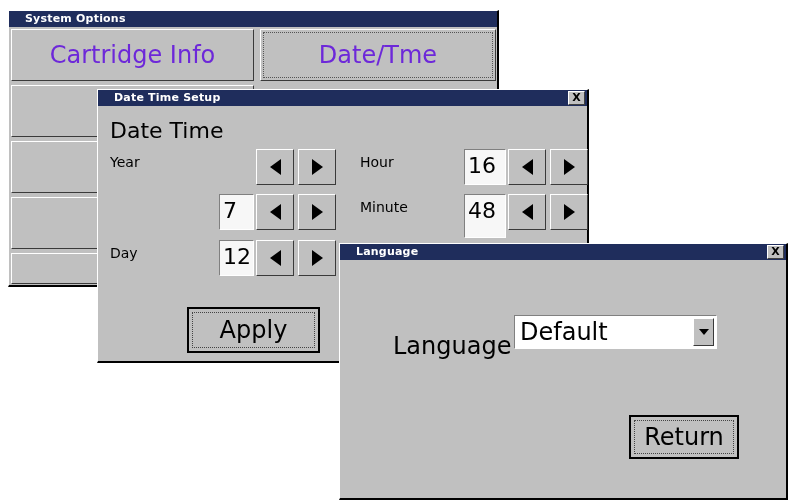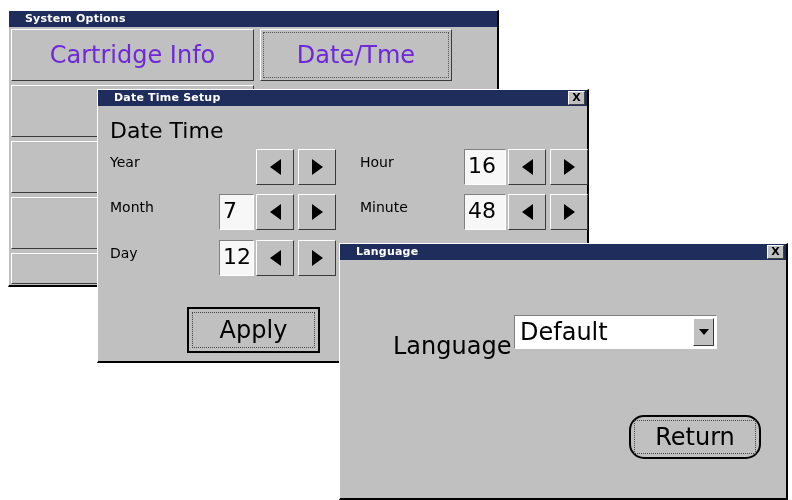--- a/index.html
+++ b/index.html
@@ -237,21 +237,21 @@
 <div class="window" id="win-system">
   <div class="titlebar">
     <span class="title-text">System Options</span>
   </div>
   <div class="client">
 
     <div class="menu-btn" style="left:2px; top:2px; width:243px; height:52px;">
       <span>Cartridge Info</span>
     </div>
 
-    <div class="menu-btn focused" style="left:251px; top:2px; width:192px; height:52px;">
+    <div class="menu-btn focused" style="left:251px; top:2px; width:236px; height:52px;">
       <span>Date/Tme</span>
     </div>
 
     <div class="menu-btn" style="left:2px; top:58px; width:243px; height:52px;">
       <span style="margin-left:62px;">Dat</span>
     </div>
 
     <div class="menu-btn" style="left:2px; top:114px; width:243px; height:52px;">
       <span style="margin-left:130px;">Pr</span>
     </div>
@@ -275,21 +275,20 @@
     <div class="group-label" style="left:12px; top:12px;">Date Time</div>
 
     <div class="field-label" style="left:12px; top:48px;">Year</div>
     <div class="spin-btn left" style="left:158px; top:43px; width:38px; height:36px;">
       <span class="tri"></span>
     </div>
     <div class="spin-btn right" style="left:200px; top:43px; width:38px; height:36px;">
       <span class="tri"></span>
     </div>
 
-    <div class="field-label" style="left:12px; top:93px;">Month</div>
     <div class="num-field" style="left:121px; top:88px; width:35px; height:36px;">7</div>
     <div class="spin-btn left" style="left:158px; top:88px; width:38px; height:36px;">
       <span class="tri"></span>
     </div>
     <div class="spin-btn right" style="left:200px; top:88px; width:38px; height:36px;">
       <span class="tri"></span>
     </div>
 
     <div class="field-label" style="left:12px; top:139px;">Day</div>
     <div class="num-field" style="left:121px; top:134px; width:35px; height:36px;">12</div>
@@ -303,21 +302,21 @@
     <div class="field-label" style="left:262px; top:48px;">Hour</div>
     <div class="num-field" style="left:366px; top:43px; width:42px; height:36px;">16</div>
     <div class="spin-btn left" style="left:410px; top:43px; width:38px; height:36px;">
       <span class="tri"></span>
     </div>
     <div class="spin-btn right" style="left:452px; top:43px; width:38px; height:36px;">
       <span class="tri"></span>
     </div>
 
     <div class="field-label" style="left:262px; top:93px;">Minute</div>
-    <div class="num-field" style="left:366px; top:88px; width:42px; height:36px;">48</div>
+    <div class="num-field" style="left:366px; top:88px; width:42px; height:44px;">48</div>
     <div class="spin-btn left" style="left:410px; top:88px; width:38px; height:36px;">
       <span class="tri"></span>
     </div>
     <div class="spin-btn right" style="left:452px; top:88px; width:38px; height:36px;">
       <span class="tri"></span>
     </div>
 
     <div class="push-btn" style="left:89px; top:201px; width:133px; height:46px;">
       <span class="inner-focus"></span>
       <span>Apply</span>
@@ -335,19 +334,19 @@
 
     <div class="field-label" style="left:53px; top:72px; font-size:24px;">Language</div>
 
     <div class="combo" style="left:174px; top:55px; width:203px; height:34px;">
       <span class="combo-text">Default</span>
       <span class="combo-arrow">
         <span class="tri-down"></span>
       </span>
     </div>
 
-    <div class="push-btn" style="left:289px; top:155px; width:132px; height:44px;border-radius:15px;">
+    <div class="push-btn" style="left:289px; top:155px; width:110px; height:44px;">
       <span class="inner-focus"></span>
       <span>Return</span>
     </div>
 
   </div>
 </div>
 
 </body></html>

